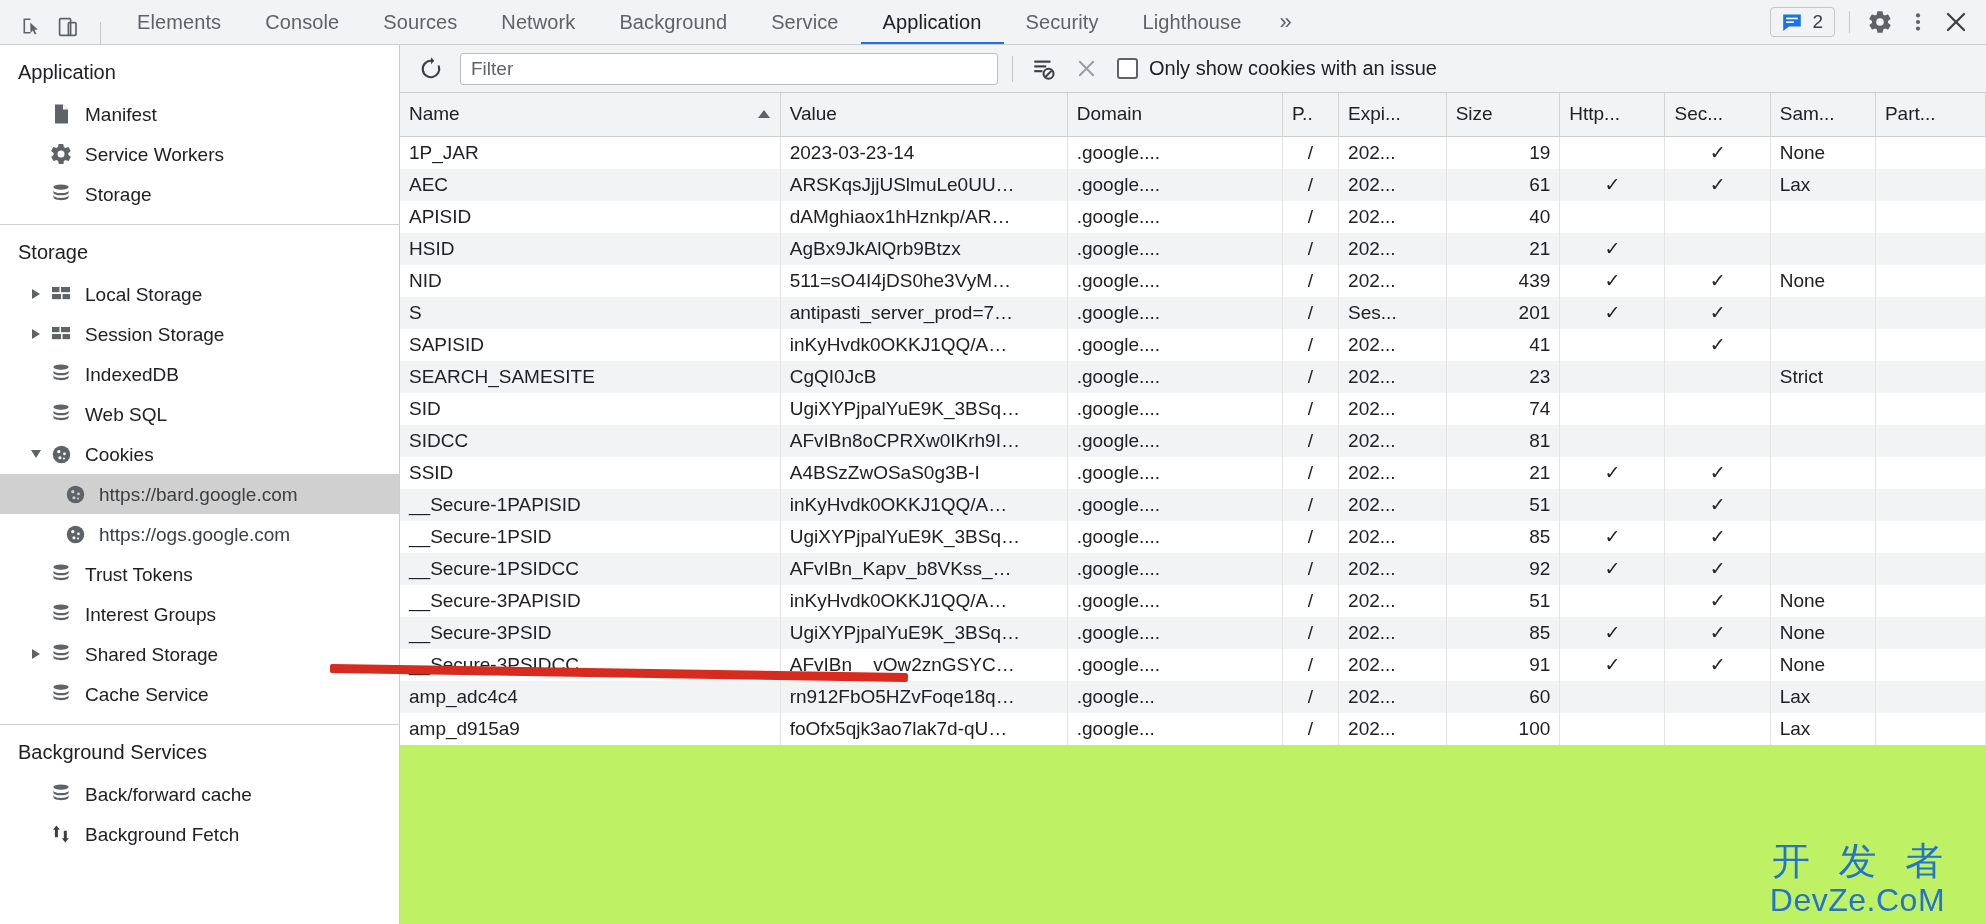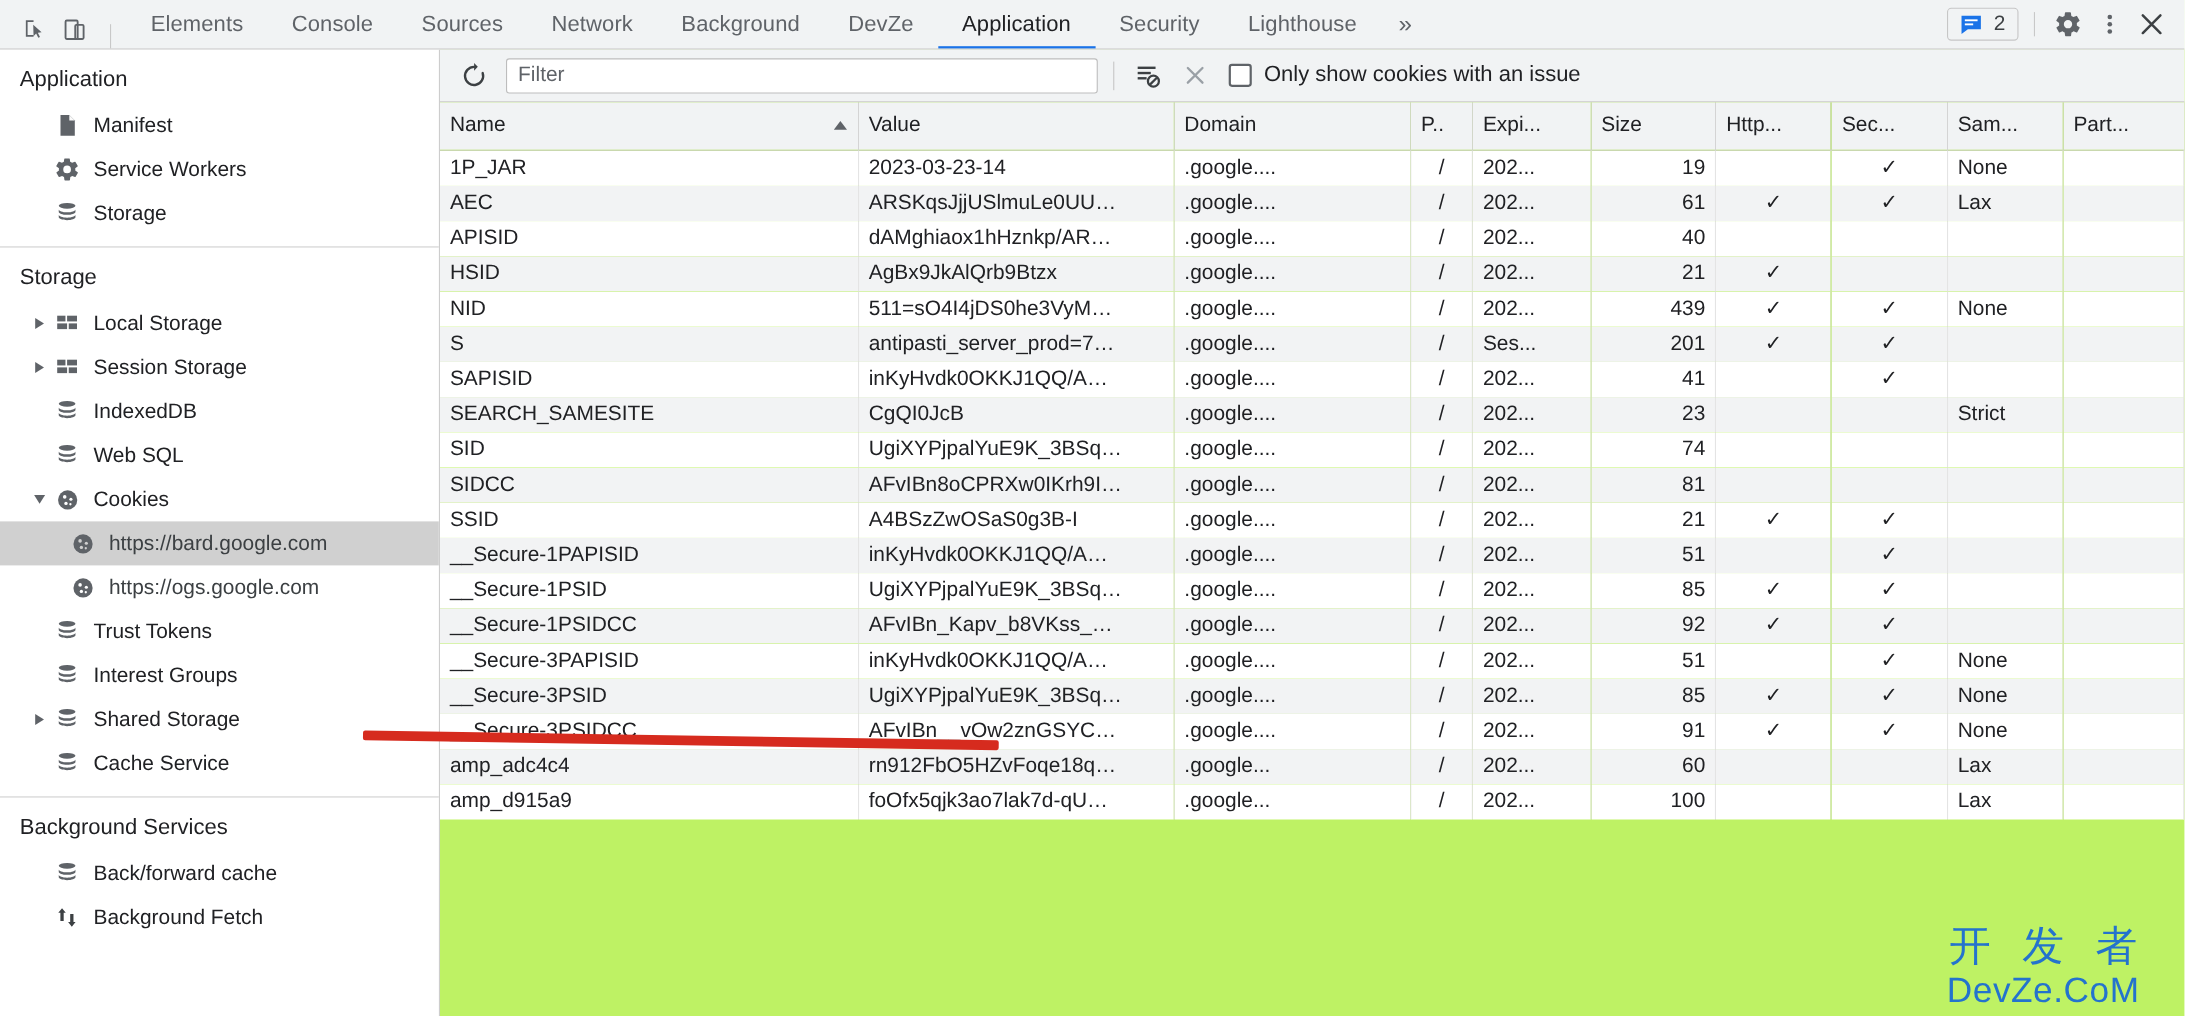--- a/index.html
+++ b/index.html
@@ -262,21 +262,21 @@
       <div class="tab">
           <span>Sources</span>
         </div>
       <div class="tab">
           <span>Network</span>
         </div>
       <div class="tab">
           <span>Background</span>
         </div>
       <div class="tab">
-          <span>DevZe</span>
+          <span>Service</span>
         </div>
       <div class="tab active">
           <span>Application</span>
         </div>
       <div class="tab">
           <span>Security</span>
         </div>
       <div class="tab">
           <span>Lighthouse</span>
         </div>

